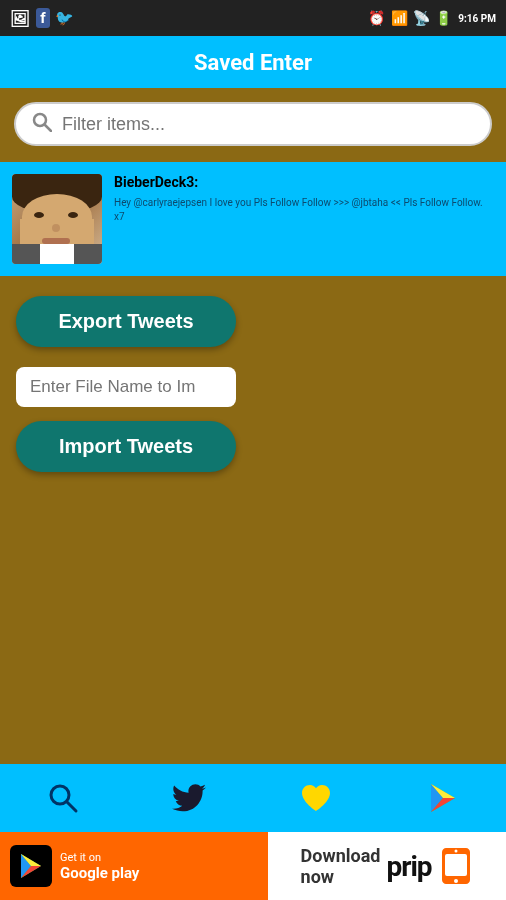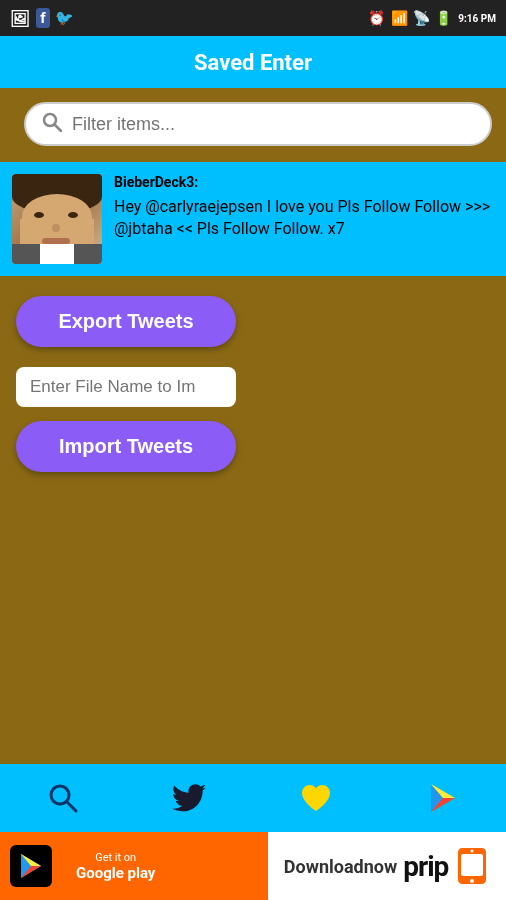--- a/index.html
+++ b/index.html
@@ -132,22 +132,22 @@
     .tweet-body {
       flex: 1;
     }
     .tweet-username {
       font-size: 14px;
       font-weight: bold;
       color: #000000;
       margin-bottom: 6px;
     }
     .tweet-text {
-      font-size: 16px;
-      color: #000000;
+      font-size: 10px;
+      color: #0c4a6e;
       line-height: 1.4;
     }
 
     
     .action-section {
       width: 100%;
       background: #8B6914;
       padding: 20px 16px 20px 16px;
     }
     .file-input {
@@ -157,21 +157,21 @@
       border-radius: 8px;
       padding: 10px 14px;
       font-size: 17px;
       color: #555;
       margin-bottom: 14px;
       display: block;
       outline: none;
     }
     .action-btn {
       display: inline-block;
-      background: #8b5cf6;
+      background: #0f766e;
       color: white;
       font-size: 20px;
       font-weight: bold;
       border: none;
       border-radius: 30px;
       padding: 14px 40px;
       cursor: pointer;
       margin-bottom: 20px;
       box-shadow: 0 3px 6px rgba(0,0,0,0.3);
       width: 220px;
@@ -209,22 +209,21 @@
       align-items: center;
       overflow: hidden;
     }
     .ad-left {
       width: 53%;
       height: 100%;
       background: #ff6600;
       display: flex;
       align-items: center;
       padding: 0 10px;
-      gap: 24px;
-      text-align: center;
+      gap: 8px;
     }
     .ad-play-logo {
       width: 42px;
       height: 42px;
       background: #000;
       border-radius: 6px;
       display: flex;
       align-items: center;
       justify-content: center;
       flex-shrink: 0;
@@ -284,21 +283,21 @@
     <span class="status-time">9:16 PM</span>
   </div>
 </div>
 
 <div class="header">
   <span class="header-title">Saved Enter</span>
 </div>
 
 <div class="content-wrapper">
 
-  <div style="background:#8B6914; padding:14px 14px 0 24px;">
+  <div style="background:#8B6914; padding:14px 14px 0 14px;">
     <div class="search-container">
       <div class="search-icon-wrap magnifier">
         <svg width="20" height="20" viewBox="0 0 20 20" fill="none">
           <circle cx="8" cy="8" r="6" stroke="#888" stroke-width="2.5"></circle>
           <line x1="13" y1="13" x2="19" y2="19" stroke="#888" stroke-width="2.5" stroke-linecap="round"></line>
         </svg>
       </div>
       <input type="text" class="search-input" placeholder="Filter items..." style="">
     </div>
   </div>
@@ -376,21 +375,21 @@
         <polygon points="4,26 14,14 24,14" fill="#F44336"></polygon>
         <polygon points="4,2 14,14 24,14" fill="#FFEB3B"></polygon>
       </svg>
     </div>
     <div class="ad-text-block">
       <span class="ad-get-it">Get it on</span>
       <span class="ad-google-play">Google play</span>
     </div>
   </div>
   <div class="ad-right">
-    <div style="display:flex;flex-direction:row;align-items:flex-start;">
+    <div style="display:flex;flex-direction:column;align-items:flex-start;">
       <span style="font-size:18px;font-weight:bold;color:#333;">Download</span>
       <span style="font-size:18px;font-weight:bold;color:#333;">now</span>
     </div>
     <span style="font-size:28px;font-weight:bold;color:#111;letter-spacing:-1px;">prip</span>
 
     <svg width="36" height="40" viewBox="0 0 36 40">
       <path d="M8 2 C6 2 4 4 4 6 L4 34 C4 36 6 38 8 38 L28 38 C30 38 32 36 32 34 L32 6 C32 4 30 2 28 2 Z" fill="#ff6600"></path>
       <rect x="7" y="8" width="22" height="22" rx="2" fill="white"></rect>
       <circle cx="18" cy="35" r="2" fill="white"></circle>
       <circle cx="18" cy="5" r="1.5" fill="white"></circle>

